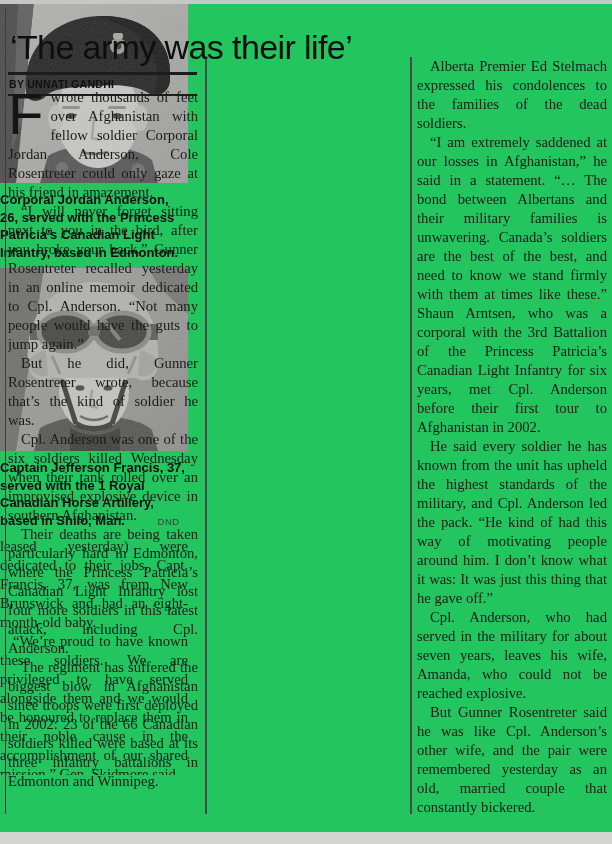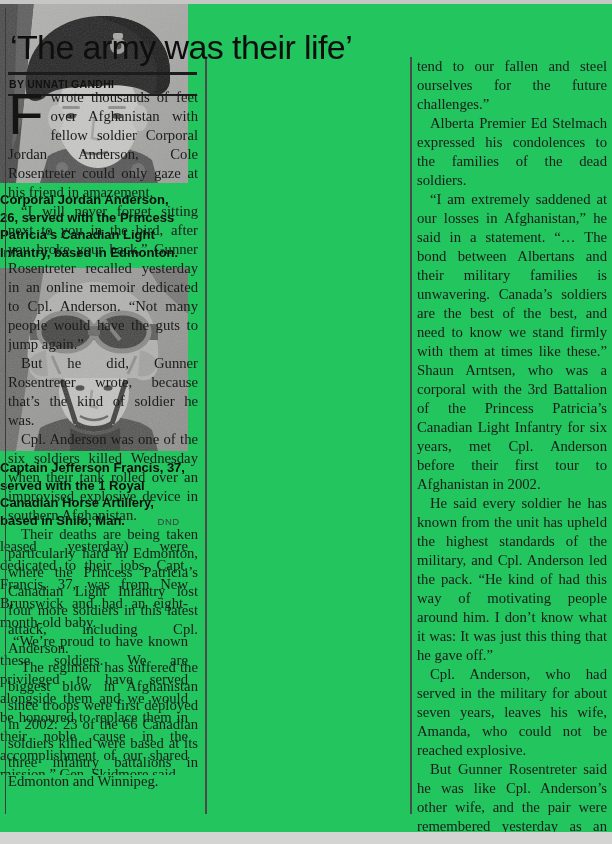--- a/index.html
+++ b/index.html
@@ -158,21 +158,20 @@
     <p class="caption caption2"><span>Captain Jefferson Francis, 37, served with the 1 Royal Canadian Horse Artillery, based in Shilo, Man.</span> <span class="credit">DND</span></p>
 
     <div class="col-text">
       <p class="para noindent">leased yesterday) were dedicated to their jobs. Capt. Francis, 37, was from New Brunswick and had an eight-month-old baby.</p>
       <p class="para">“We’re proud to have known these soldiers. We are privileged to have served alongside them and we would be honoured to replace them in their noble cause in the accomplishment of our shared mission,” Gen. Skidmore said.</p>
 
     </div>
   </div>
 
   <div class="col col3">
-    <p class="para noindent">tend to our fallen and steel ourselves for the future challenges.”</p>
     <p class="para">Alberta Premier Ed Stelmach expressed his condolences to the families of the dead soldiers.</p>
     <p class="para">“I am extremely saddened at our losses in Afghanistan,” he said in a statement. “… The bond between Albertans and their military families is unwavering. Canada’s soldiers are the best of the best, and need to know we stand firmly with them at times like these.” Shaun Arntsen, who was a corporal with the 3rd Battalion of the Princess Patricia’s Canadian Light Infantry for six years, met Cpl. Anderson before their first tour to Afghanistan in 2002.</p>
     <p class="para">He said every soldier he has known from the unit has upheld the highest standards of the military, and Cpl. Anderson led the pack. “He kind of had this way of motivating people around him. I don’t know what it was: It was just this thing that he gave off.”</p>
     <p class="para">Cpl. Anderson, who had served in the military for about seven years, leaves his wife, Amanda, who could not be reached explosive.</p>
     <p class="para">But Gunner Rosentreter said he was like Cpl. Anderson’s other wife, and the pair were remembered yesterday as an old, married couple that constantly bickered.</p>
 
   </div>
 
   <div class="bottom-strip"></div>
 </div>

